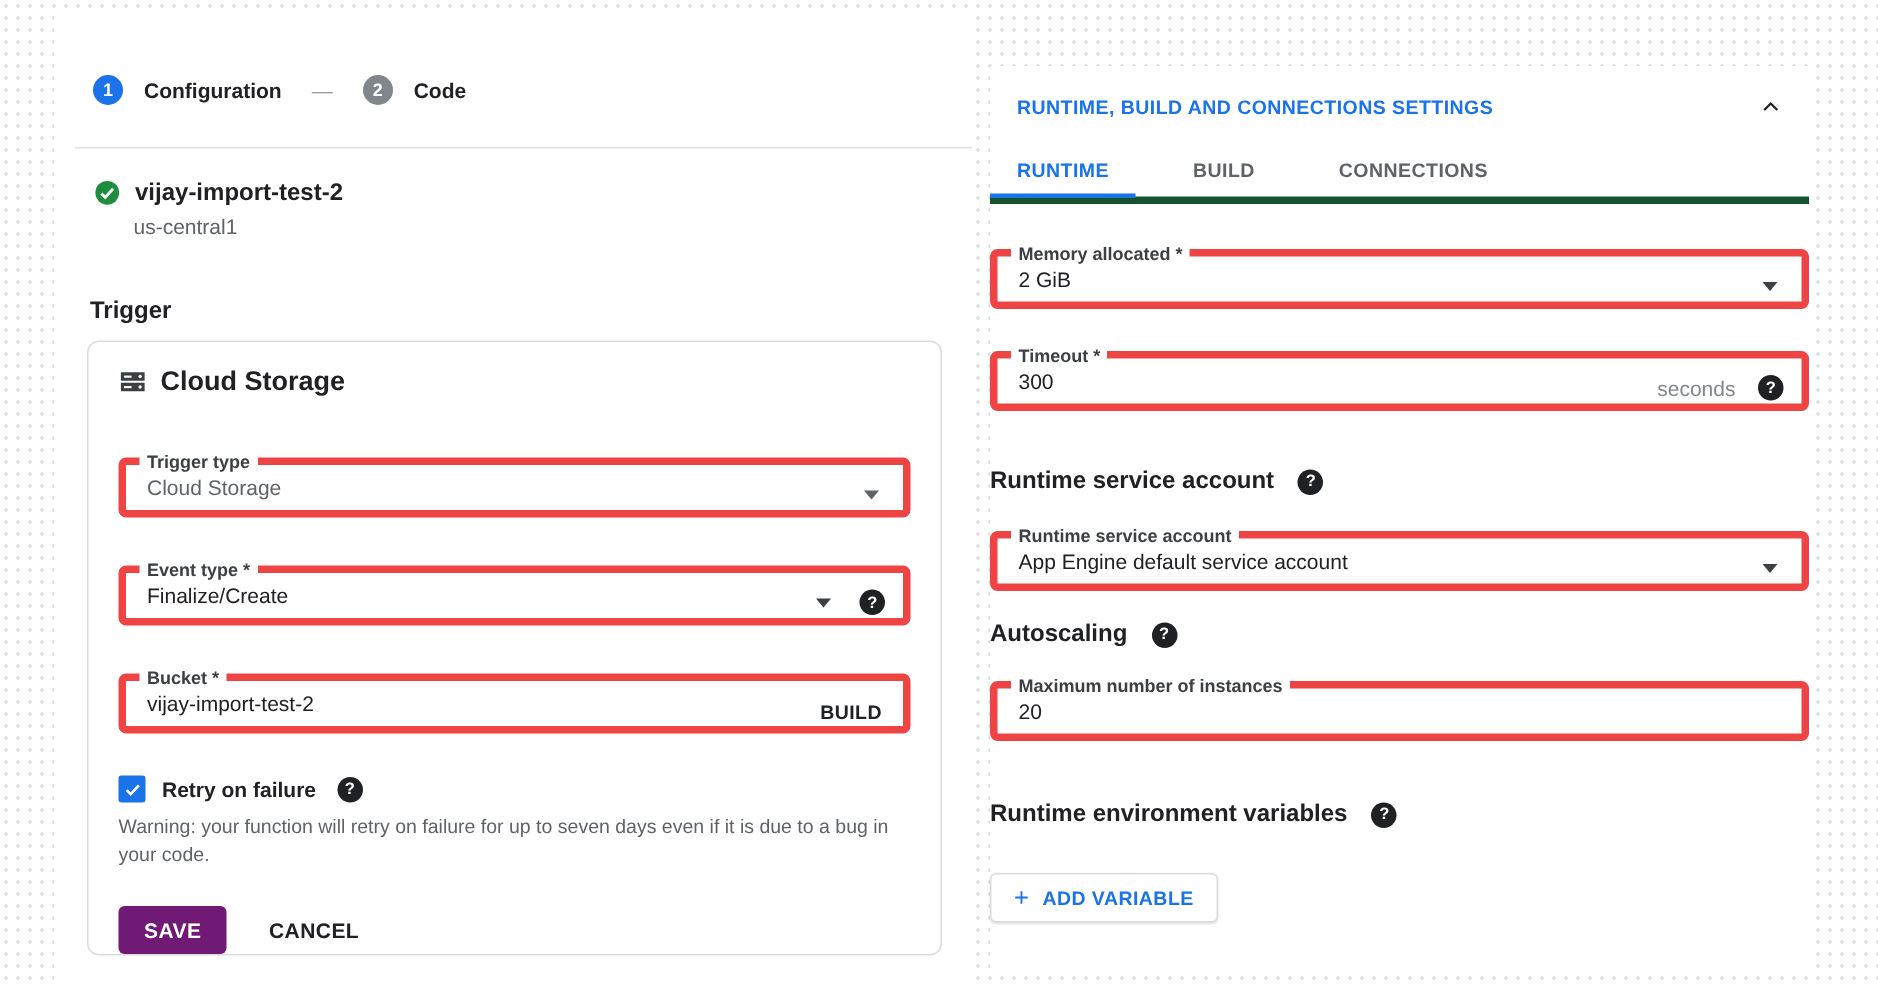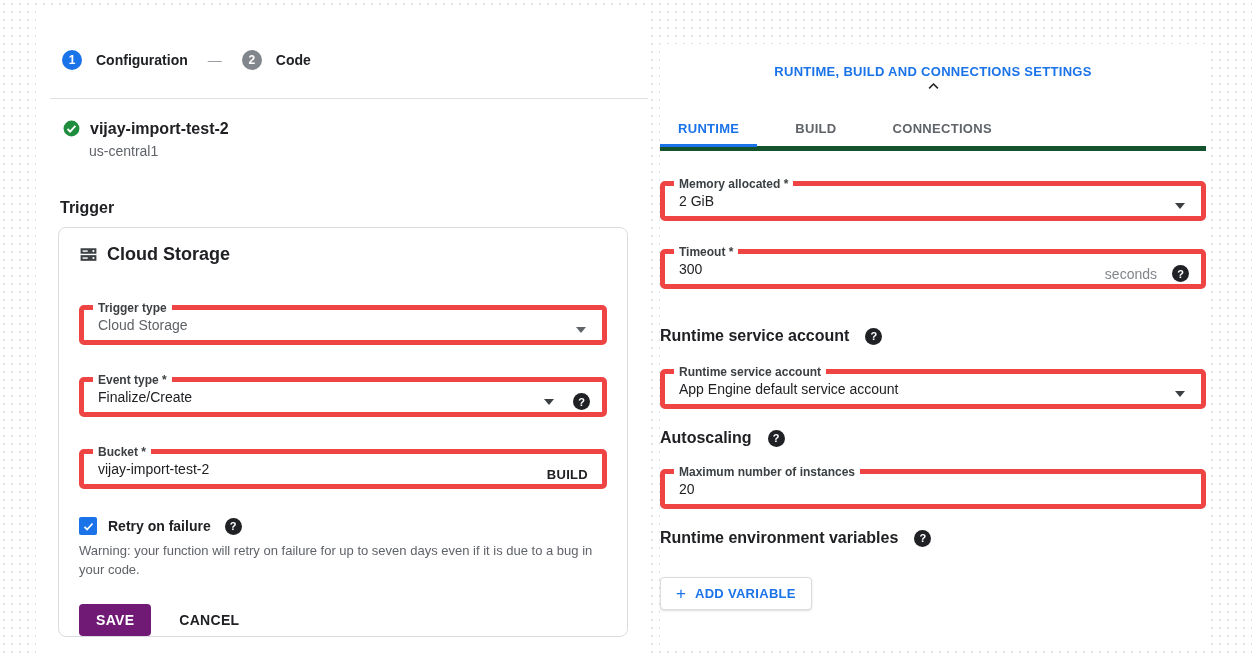--- a/index.html
+++ b/index.html
@@ -96,42 +96,42 @@
     padding:8px 17px; cursor:pointer;
   }
   .btn-cancel {
     background:none; border:none; font-family:inherit; font-size:14px; font-weight:700;
     letter-spacing:.3px; color:#202124; margin-left:28px; cursor:pointer;
   }
 
   
   .settings-header {
     display:flex; align-items:center; justify-content:space-between;
-    margin:20px 18px 0 18px; cursor:pointer;flex-direction:column;
+    margin:20px 18px 0 18px; cursor:pointer;
   }
   .settings-header-title { font-size:13px; font-weight:700; letter-spacing:.3px; color:#1a73e8; }
 
   .tabs { display:flex; margin-top:16px; border-bottom:5px solid #14532d;gap:20px; }
   .tab {
     height:36px; padding:0 18px; display:flex; align-items:center;
     font-size:13px; font-weight:700; letter-spacing:.3px; color:#5f6368;
     cursor:pointer; position:relative;
   }
   .tab.active { color:#1a73e8; }
   .tab.active::after {
     content:""; position:absolute; left:0; right:0; bottom:-1px; height:3px; background:#1a73e8;
   }
 
   .rp-field { margin-top:30px; }
   .rp-field-2 { margin-top:28px; }
   .rp-heading { display:flex; align-items:center; }
   .rp-heading .help-badge { margin-left:16px; }
   .h-account { margin-top:38px; }
   .h-auto { margin-top:20px; }
-  .h-env { margin-top:20px; }
+  .h-env { margin-top:40px; }
   .f-account { margin-top:24px; }
   .f-instances { margin-top:22px; }
 
   .btn-add {
     display:inline-flex; align-items:center; margin:30px 0 0 0;
     background:#fff; border:1px solid #dadce0; border-radius:4px;
     box-shadow:0 1px 2px rgba(60,64,67,.18);
     padding:7px 15px; cursor:pointer; font-family:inherit;
   }
   .btn-add .plus { color:#1a73e8; font-size:17px; font-weight:400; margin-right:9px; line-height:1; }

